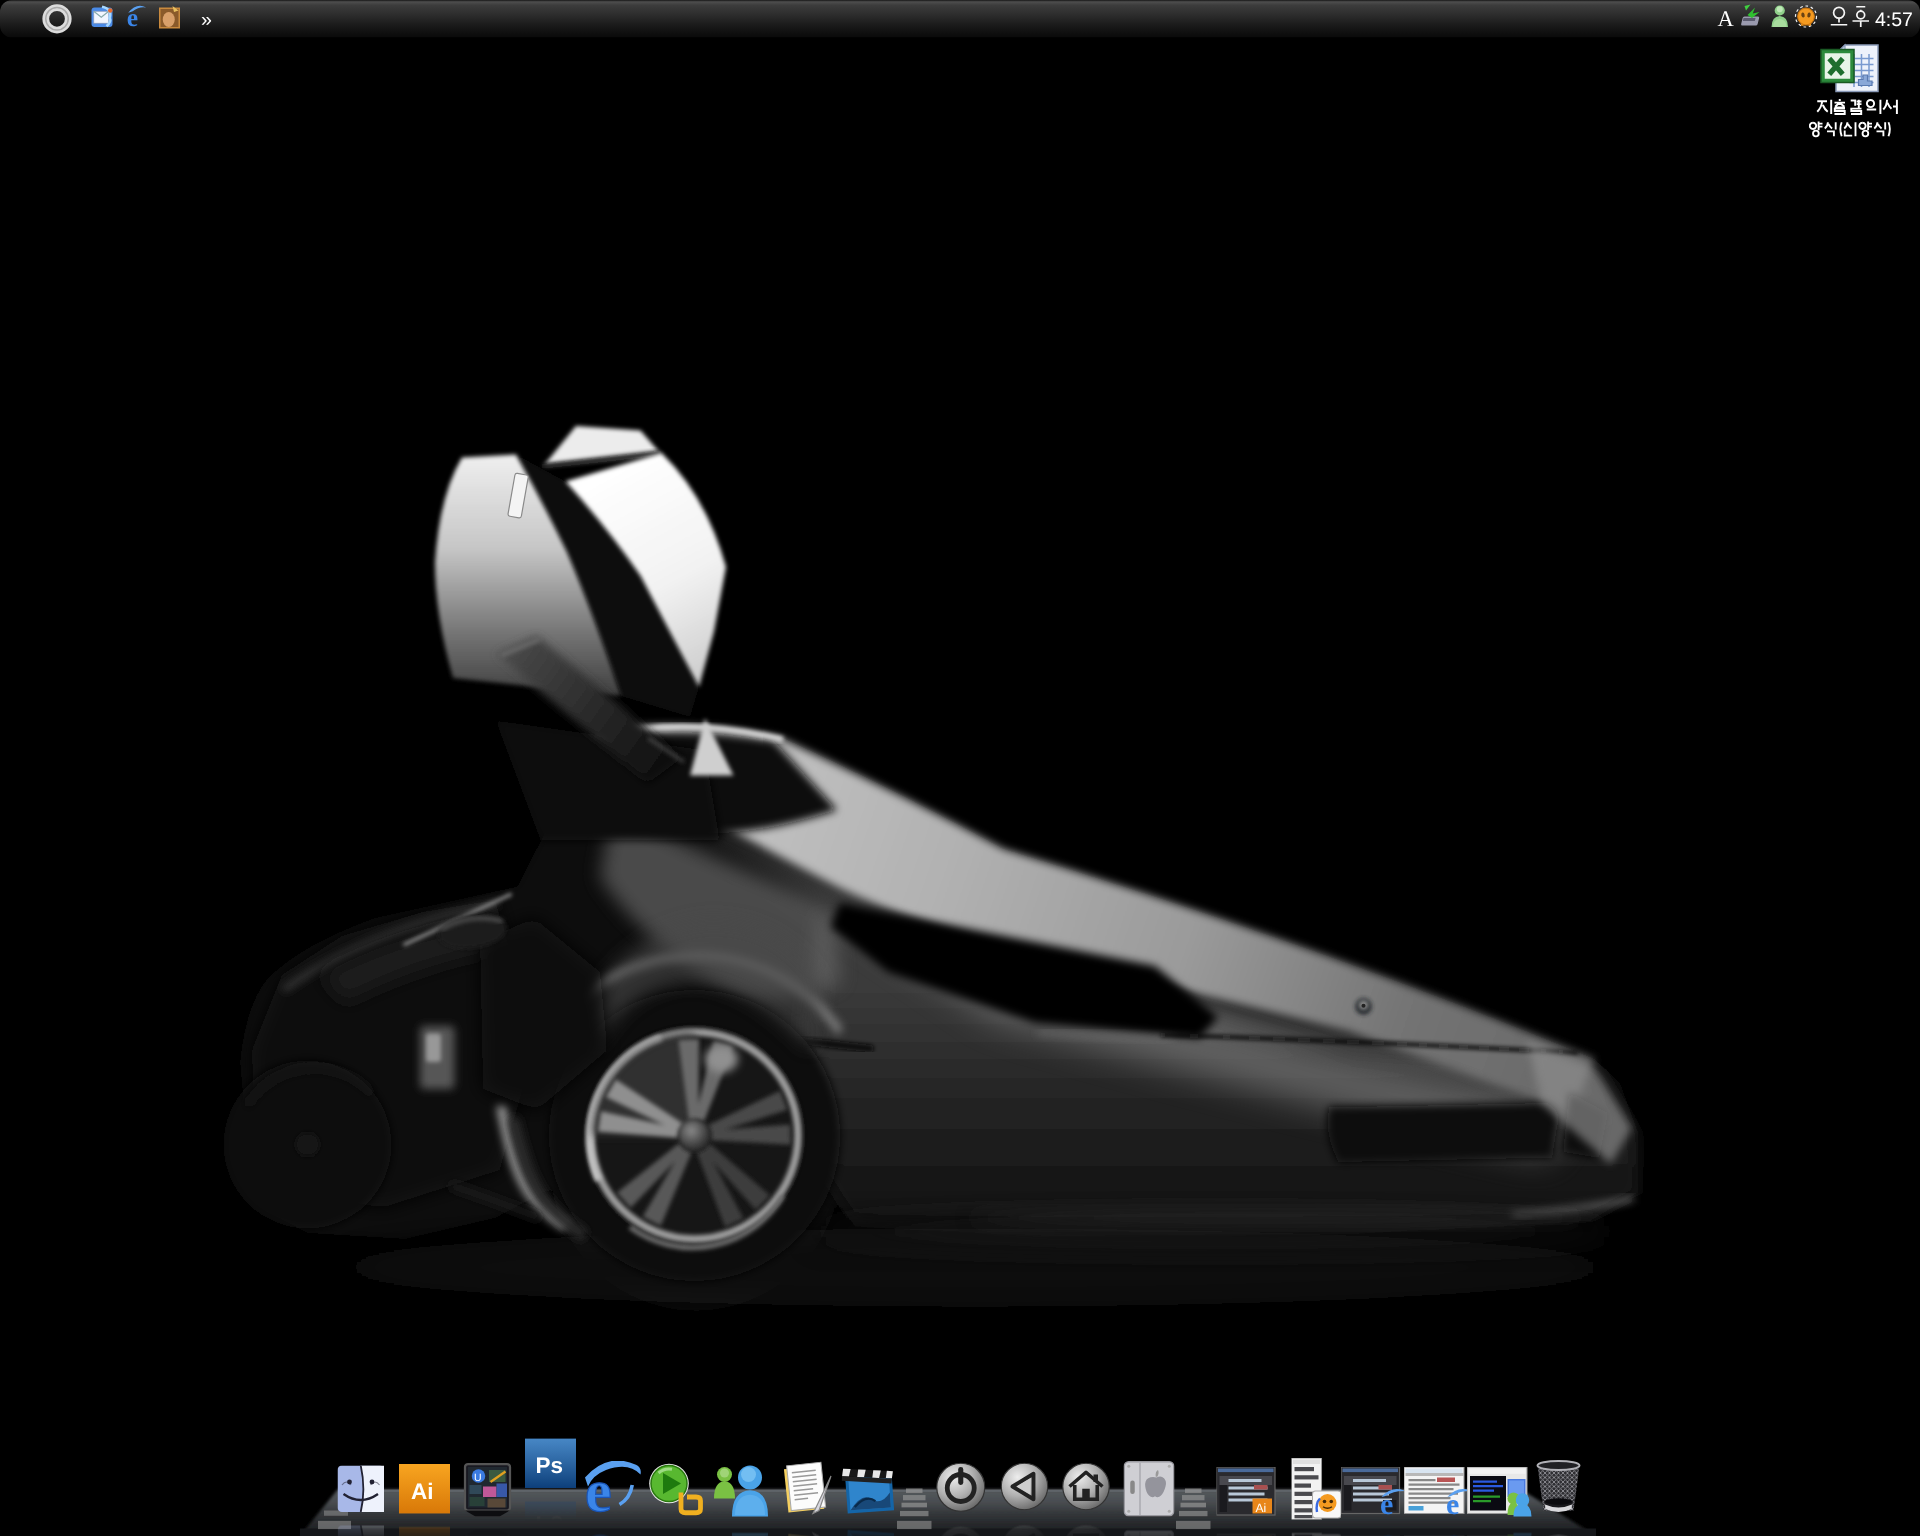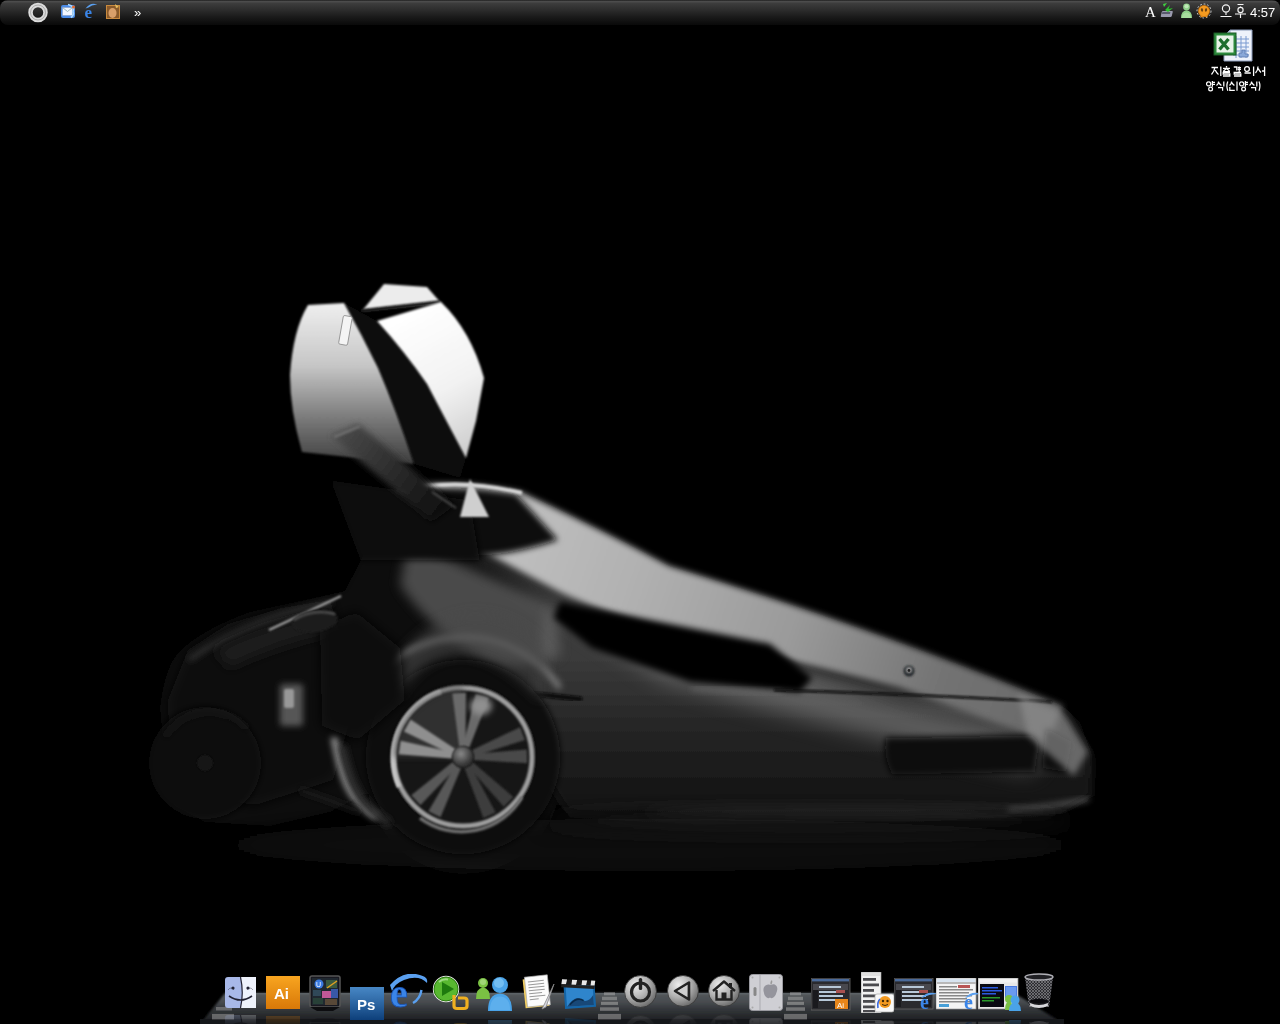--- a/index.html
+++ b/index.html
@@ -349,21 +349,21 @@
         <rect x="18" y="5" width="11" height="8" fill="#3a5a40"></rect>
         <path d="M19,13 L29,6" stroke="#e0a020" stroke-width="1.5"></path>
         <rect x="5" y="15" width="8" height="6" fill="#304858"></rect>
         <rect x="14" y="16" width="9" height="7" fill="#c05898"></rect>
         <rect x="23" y="14" width="7" height="9" fill="#3858a8"></rect>
         <rect x="5" y="23" width="10" height="6" fill="#284038"></rect>
         <rect x="17" y="24" width="12" height="6" fill="#584838"></rect>
         <path d="M2,32 L9,36 L25,36 L32,32 Z" fill="#0d0d10"></path>
       </svg></div>
       
-      <div class="dkic" style="left:350px;top:32px"><svg width="34" height="33">
+      <div class="dkic" style="left:350px;top:4px"><svg width="34" height="33">
         <rect width="34" height="33" fill="#2a6aaa"></rect>
         <rect width="34" height="33" fill="url(#psg)"></rect>
         <text x="7" y="23" font-family="Liberation Sans" font-size="15" font-weight="bold" fill="#fff">Ps</text>
       </svg></div>
       
       <div class="dkic" style="left:388px;top:19px"><svg width="40" height="37">
         <g>
           <text x="2" y="33" font-family="Liberation Serif" font-size="40" font-weight="bold" fill="#3a85e8">e</text>
           <text x="2" y="33" font-family="Liberation Serif" font-size="40" font-weight="bold" fill="none" stroke="#1a55b8" stroke-width="0.8">e</text>
           <path d="M2,11 Q17,-6 36,2.5 Q40,4.5 39,9 Q31,0.5 16,6 Q7,9.5 4,17 Z" fill="#5aa0f0"></path>

